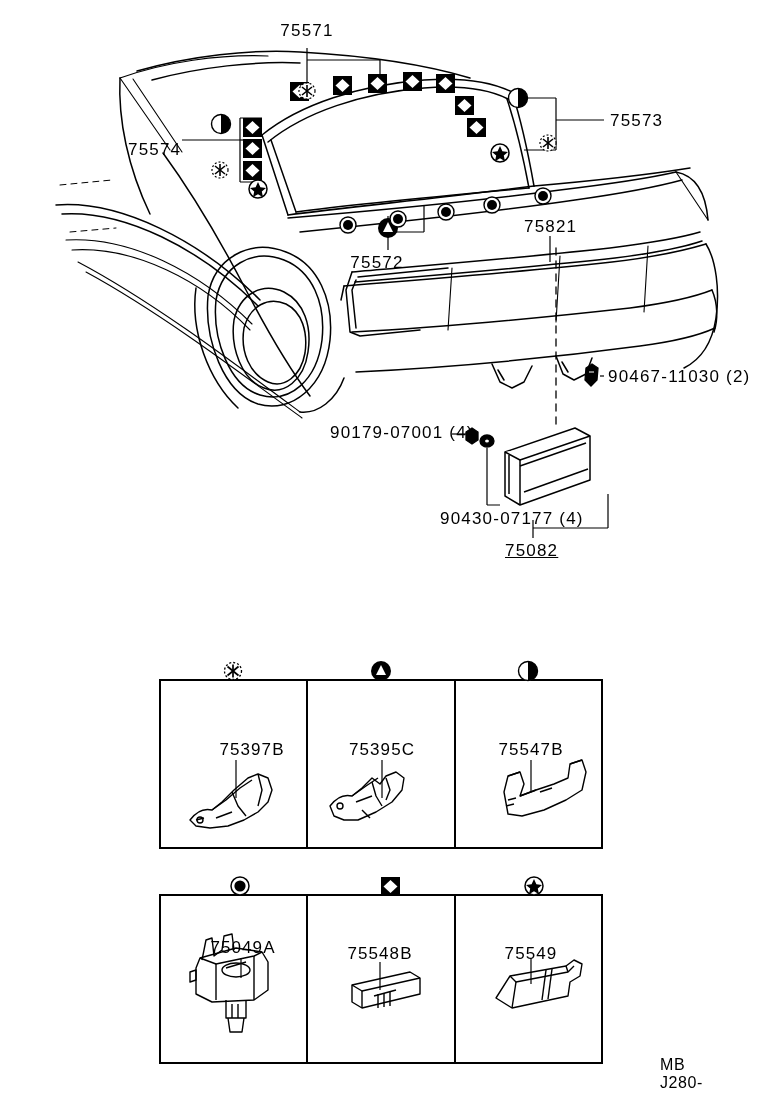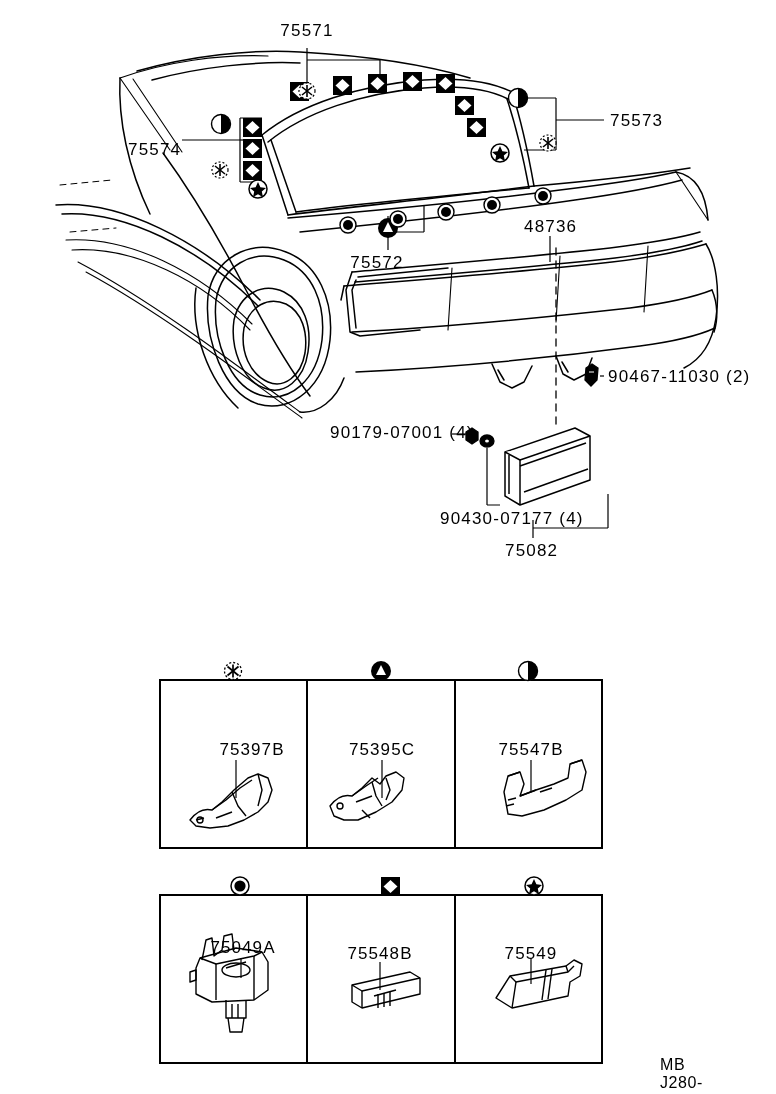--- a/index.html
+++ b/index.html
@@ -265,25 +265,25 @@
           <circle cx="543" cy="196" r="8" fill="#fff" stroke="#000" stroke-width="1.4"></circle>
           <circle cx="543" cy="196" r="5" fill="#000"></circle>
         </g>
     </g>
   </svg>
 
   <div class="lbl" style="left:307px;top:22px;transform:translateX(-50%);">75571</div>
   <div class="lbl" style="left:128px;top:141px;">75574</div>
   <div class="lbl" style="left:610px;top:112px;">75573</div>
   <div class="lbl" style="left:377px;top:254px;transform:translateX(-50%);">75572</div>
-  <div class="lbl" style="left:524px;top:218px;">48736</div>
+  <div class="lbl" style="left:524px;top:218px;">75821</div>
   <div class="lbl" style="left:608px;top:368px;">90467-11030 (2)</div>
   <div class="lbl" style="left:330px;top:424px;">90179-07001 (4)</div>
   <div class="lbl" style="left:440px;top:510px;">90430-07177 (4)</div>
-  <div class="lbl" style="left:505px;top:542px;">75082</div>
+  <div class="lbl" style="left:505px;top:542px;text-decoration:underline;">75082</div>
 
   <svg class="layer" viewBox="0 0 776 1094">
     <g fill="none" stroke="#000" stroke-width="2">
 
       <rect x="160" y="680" width="442" height="168"></rect>
       <path d="M307,680 L307,848"></path>
       <path d="M455,680 L455,848"></path>
 
       <rect x="160" y="895" width="442" height="168"></rect>
       <path d="M307,895 L307,1063"></path>

